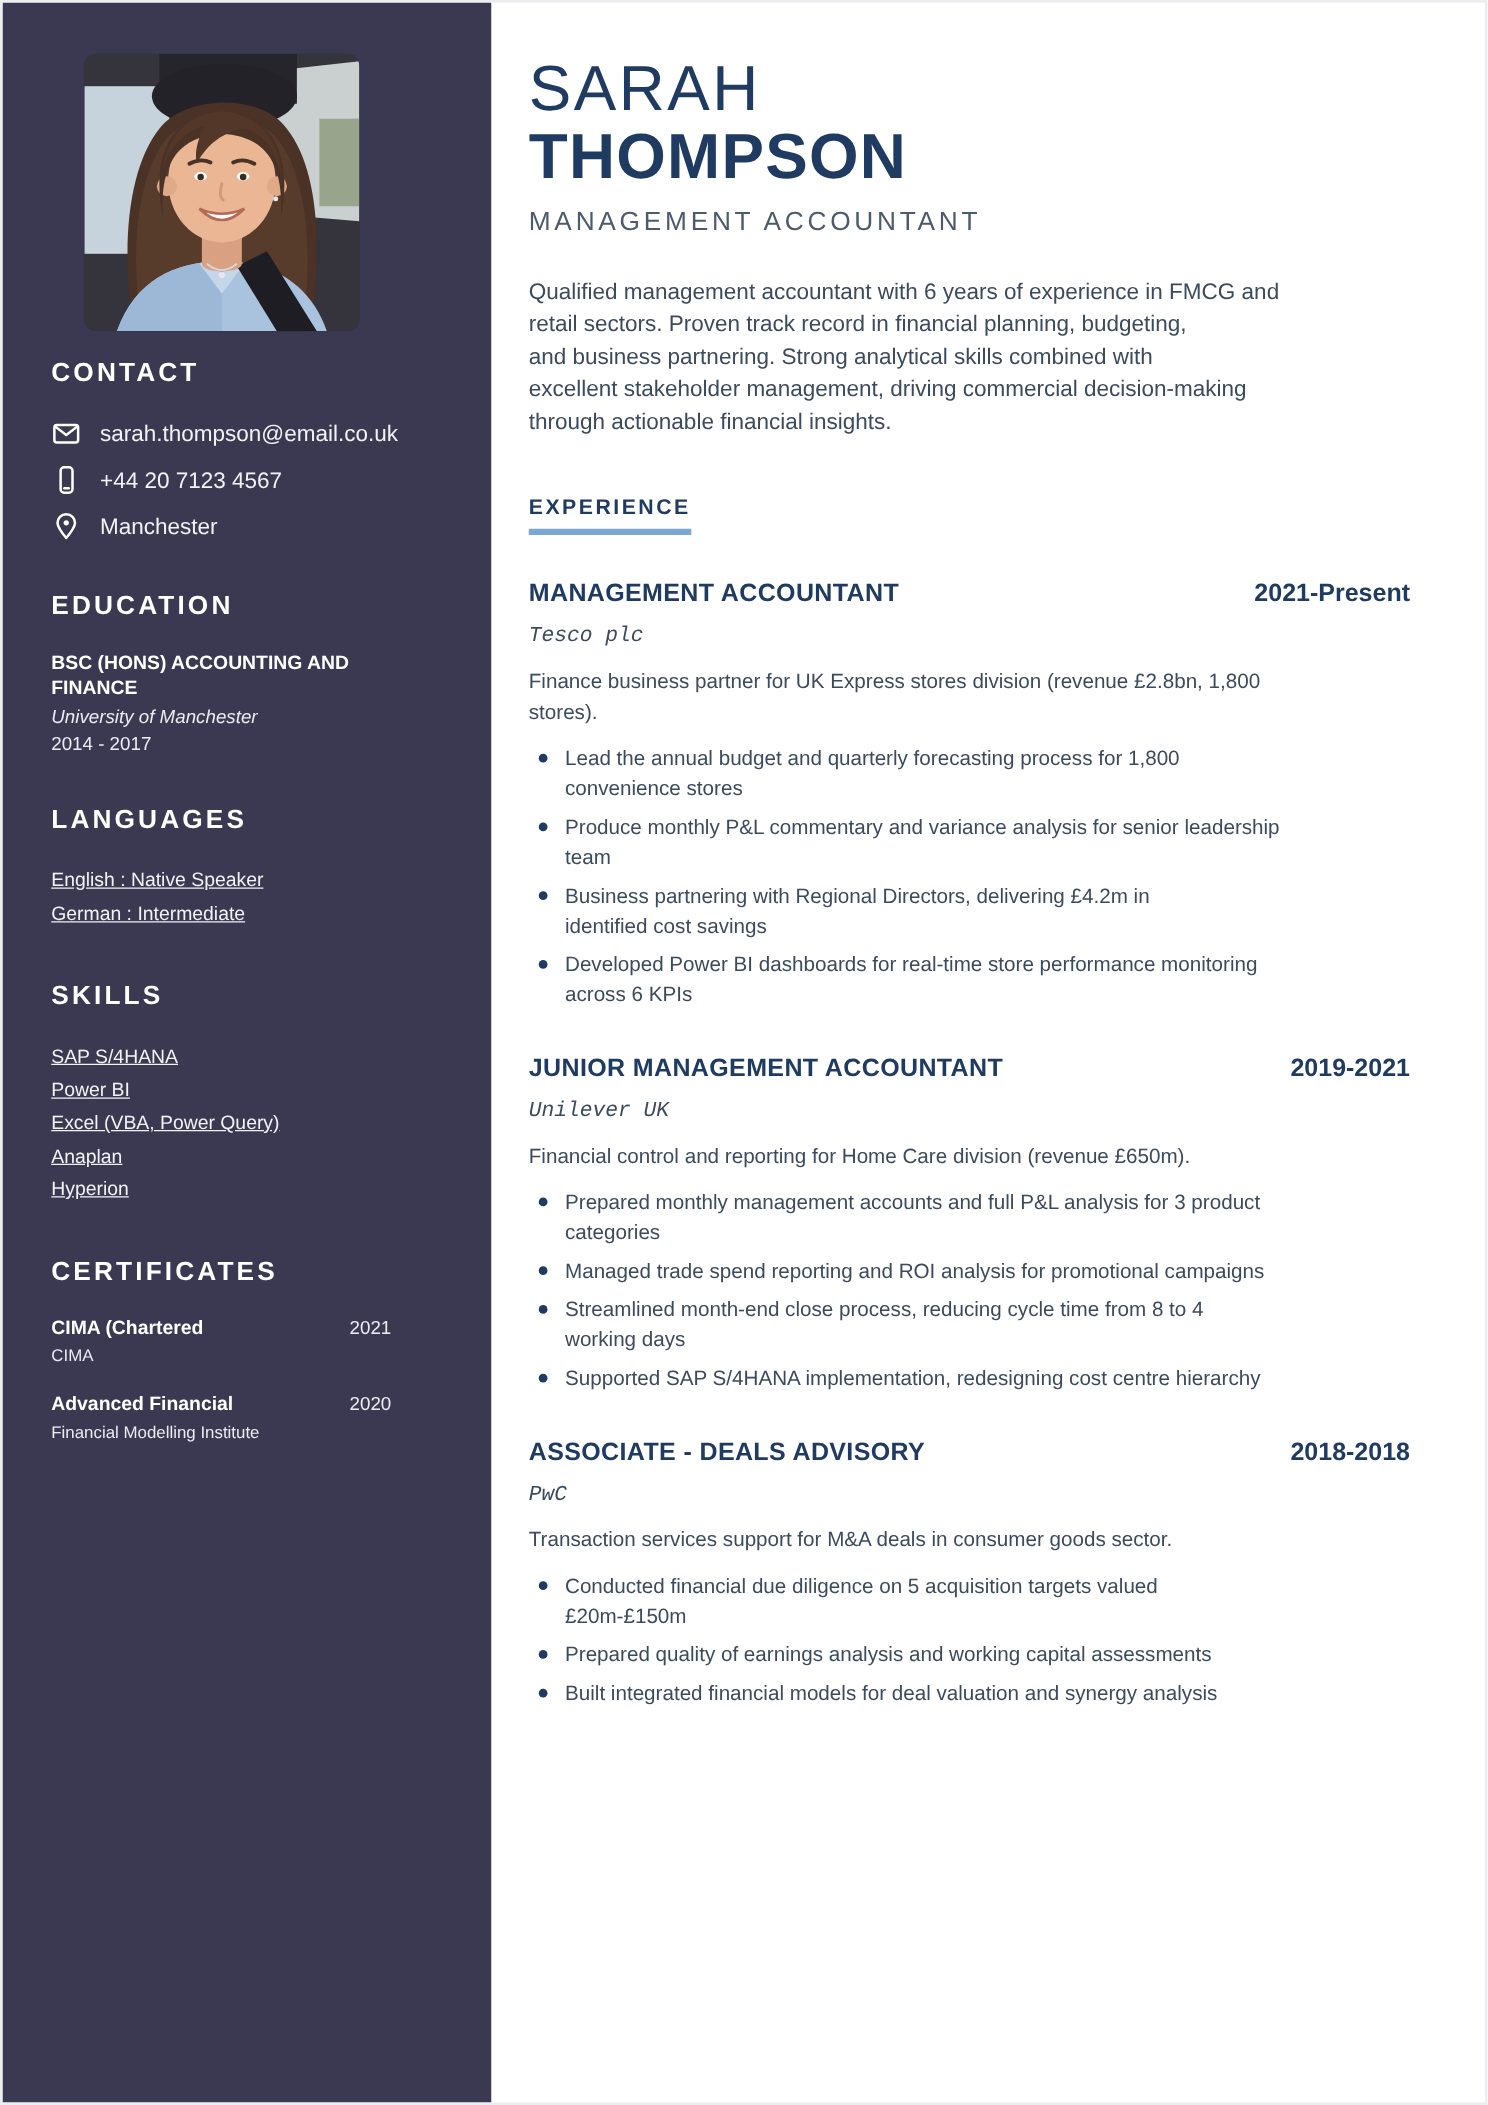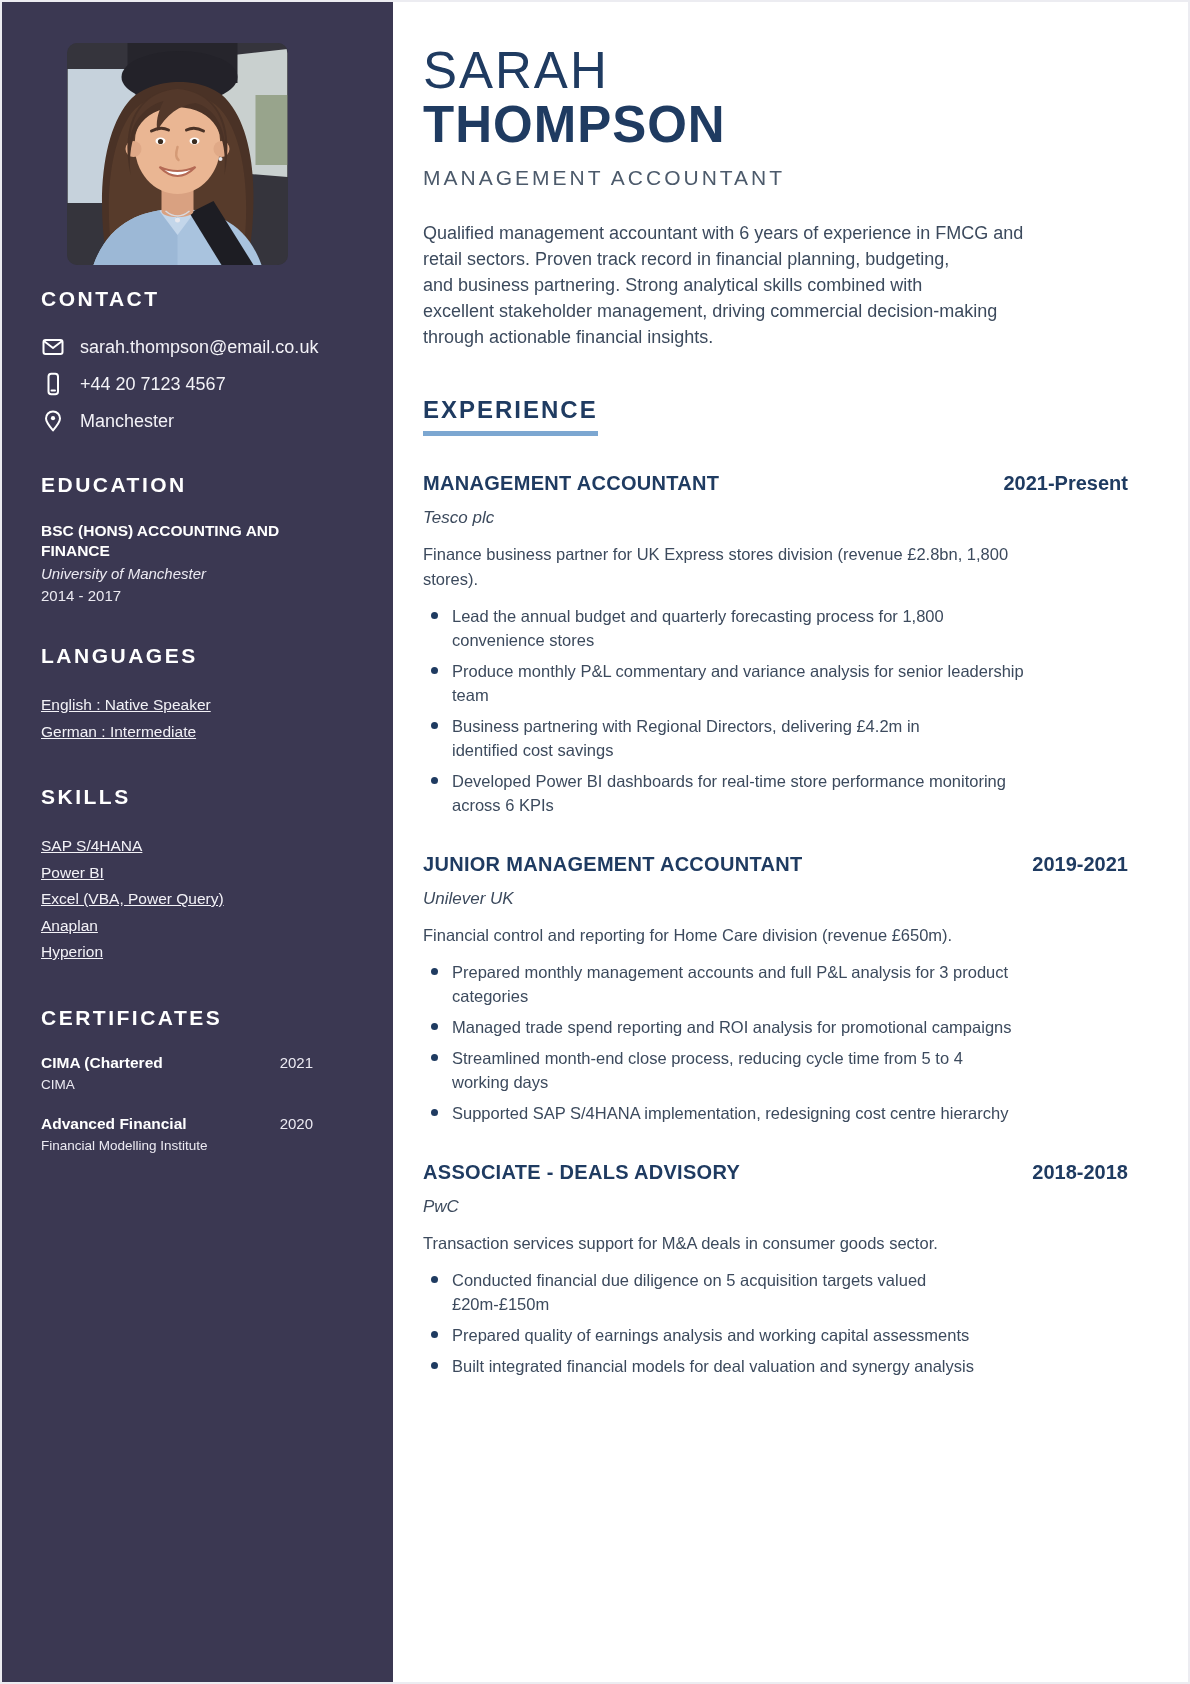--- a/index.html
+++ b/index.html
@@ -84,33 +84,33 @@
   .summary {
     margin-top: 30px;
     font-size: 18px;
     line-height: 26px;
     white-space: pre-line;
   }
 
   .exp-heading-wrap { margin-top: 46px; }
   .exp-heading {
     display: inline-block;
-    font-size: 24px;
+    font-size: 17px;
     font-weight: bold;
     letter-spacing: 2px;
     color: #1f3b61;
     padding-bottom: 7px;
     border-bottom: 5px solid #7ca7d1;
   }
 
   .job { margin-top: 36px; }
   .job-head { display: flex; justify-content: space-between; align-items: baseline; }
   .job-title { font-size: 20px; font-weight: bold; color: #1f3b61; letter-spacing: 0.3px; }
   .job-dates { font-size: 20px; font-weight: bold; color: #1f3b61; }
-  .job-company { margin-top: 13px; font-size: 17px; font-style: italic; color: #3c4a5d; }
+  .job-company { margin-top: 13px; font-size: 17px; font-style: italic; color: #3c4a5d; font-family: Liberation Mono, monospace; }
   .job-desc { margin-top: 14px; font-size: 16.5px; line-height: 25px; white-space: pre-line; }
   .job-bullets { margin-top: 12px; list-style: none; }
   .job-bullets li {
     position: relative;
     padding-left: 29px;
     margin-bottom: 7px;
     font-size: 16.5px;
     line-height: 24px;
     white-space: pre-line;
   }
@@ -307,21 +307,21 @@
       <div class="job-head">
         <h4 class="job-title">JUNIOR MANAGEMENT ACCOUNTANT</h4>
         <div class="job-dates">2019-2021</div>
       </div>
       <div class="job-company">Unilever UK</div>
       <p class="job-desc">Financial control and reporting for Home Care division (revenue £650m).</p>
       <ul class="job-bullets">
         <li>Prepared monthly management accounts and full P&amp;L analysis for 3 product
 categories</li>
         <li>Managed trade spend reporting and ROI analysis for promotional campaigns</li>
-        <li>Streamlined month-end close process, reducing cycle time from 5 to 4
+        <li>Streamlined month-end close process, reducing cycle time from 8 to 4
 working days</li>
         <li>Supported SAP S/4HANA implementation, redesigning cost centre hierarchy</li>
       </ul>
     </div>
 
     <div class="job">
       <div class="job-head">
         <h4 class="job-title">ASSOCIATE - DEALS ADVISORY</h4>
         <div class="job-dates">2018-2018</div>
       </div>

